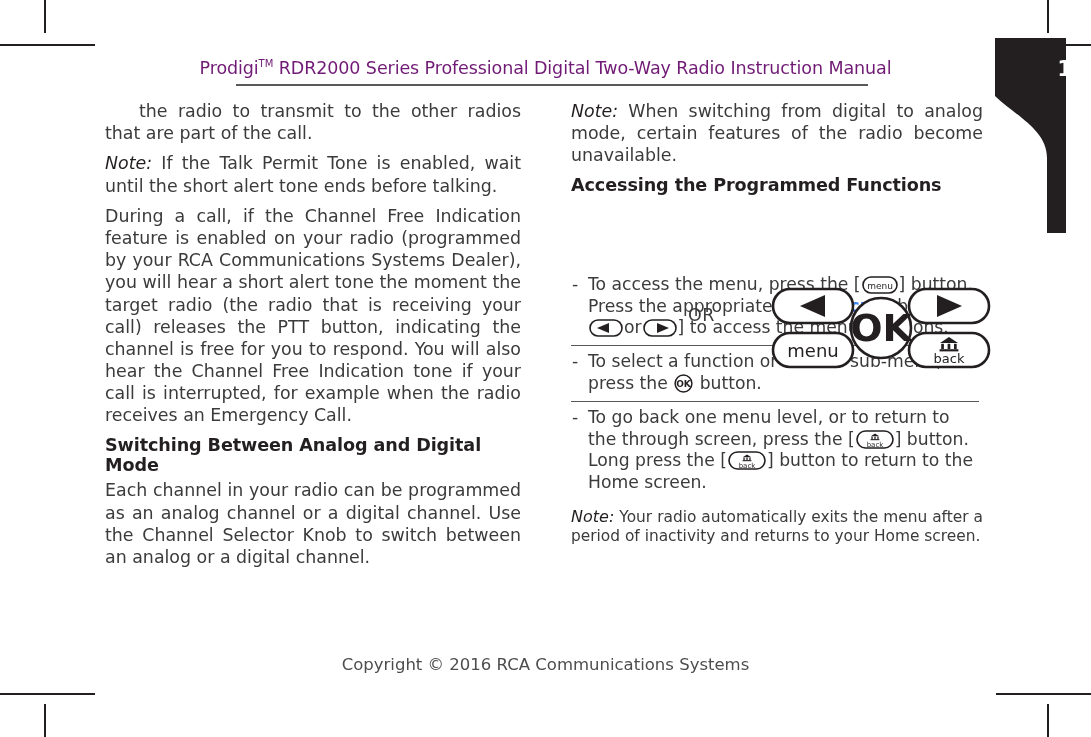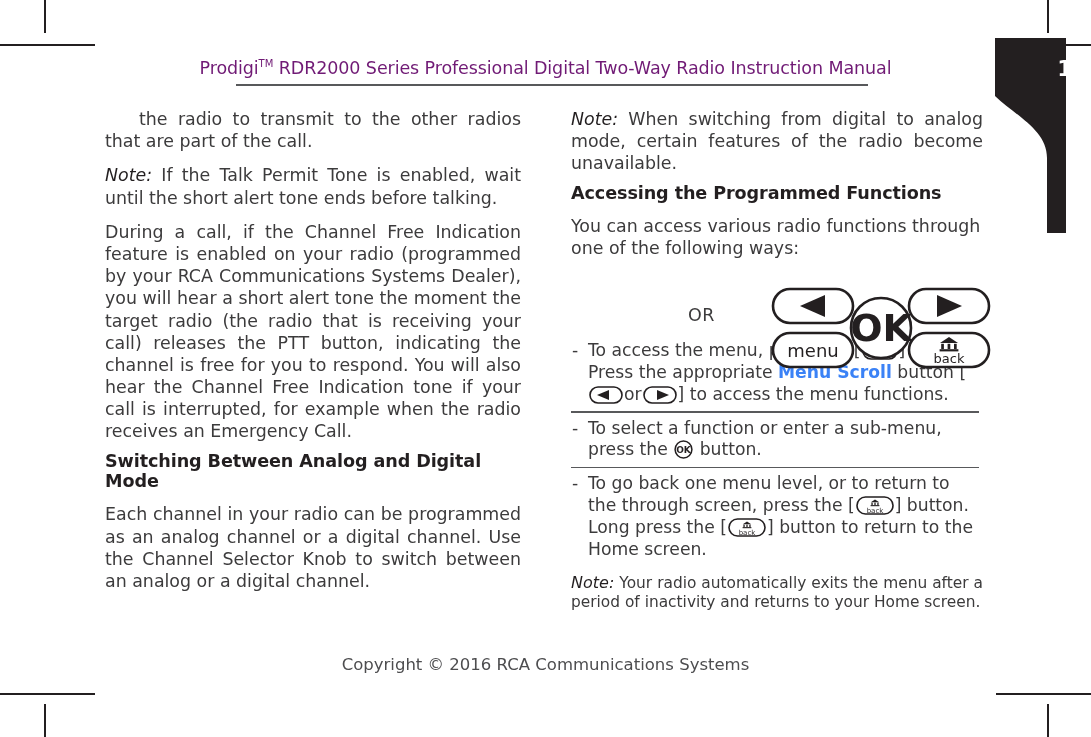--- a/index.html
+++ b/index.html
@@ -83,21 +83,21 @@
   .col {
     position: absolute;
     top: 96px;
     font-size: 17.4px;
     line-height: 1.275;
     color: #3c3b3c;
   }
   #col-left  { left: 105px; width: 416px; }
   #col-right { left: 571px; width: 412px; }
 
-  p { margin: 12px 0 8px 0; }
+  p { margin: 4px 0 8px 0; }
   p.just { text-align: justify; text-align-last: left; }
   p.indent { text-indent: 34px; }
   p.tight { margin-bottom: 6px; }
 
   h2 {
     margin: 3px 0 4px 0;
     font-size: 17.6px;
     font-weight: bold;
     color: #231f20;
     line-height: 1.16;
@@ -214,21 +214,20 @@
 
   <p class="just">Each channel in your radio can be programmed as an analog channel or a digital channel. Use the Channel Selector Knob to switch between an analog or a digital channel.</p>
 </div>
 
 <div class="col" id="col-right">
 
   <p class="just"><span class="note-lbl">Note:</span><span> When switching from digital to analog mode, certain features of the radio become unavailable.</span></p>
 
   <h2>Accessing the Programmed Functions</h2>
 
-  <p class="tight">You can access various radio functions through one of the following ways:</p>
 
 
   <div style="height:66px"></div>
 
   <ul class="steps">
 
     <li>
       <span class="dash">-</span><span>To access the menu, press the [</span><span class="key">
         <svg width="36" height="18" viewBox="0 0 36 18" xmlns="http://www.w3.org/2000/svg">
           <rect x="1" y="1" width="34" height="16" rx="8" ry="8" fill="#ffffff" stroke="#231f20" stroke-width="1.6"></rect>

